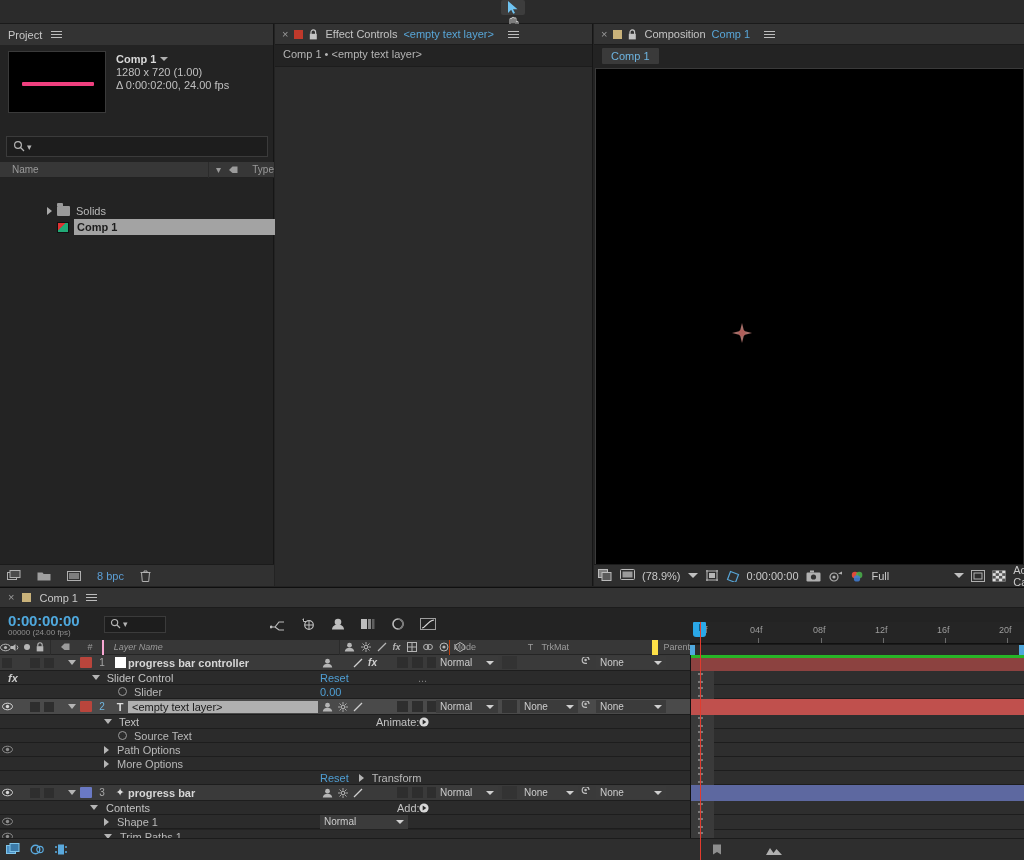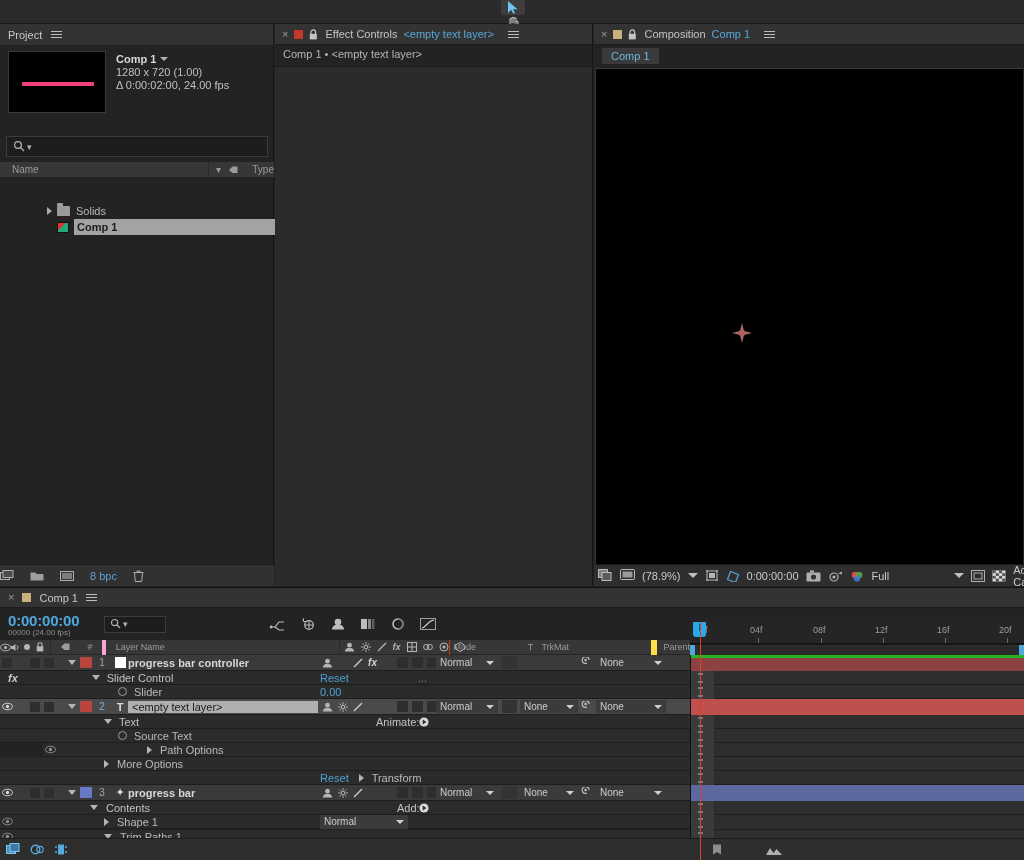--- a/index.html
+++ b/index.html
@@ -70,21 +70,21 @@
   .projRow { position:absolute; left:0; width:274px; height:16px; display:flex; align-items:center; font-size:11px;margin-left:40px;}
   .projRow.r1 { top:179px; }
   .projRow.r2 { top:195px; }
   .rowSel { background:#a3a3a3; color:#1c1c1c; font-weight:bold; }
   .tri { width:0;height:0;border-top:4px solid transparent;border-bottom:4px solid transparent;border-left:5px solid #aaa; margin:0 5px 0 7px;}
   .folderIco { width:13px;height:10px;background:#9a9a9a;border-radius:1px; margin-right:6px; position:relative;}
   .folderIco:after{content:'';position:absolute;left:0;top:-3px;width:6px;height:3px;background:#9a9a9a;border-radius:1px 1px 0 0;}
   .compIco { width:12px;height:11px;margin-right:5px; background:#1f5b9e; border:1px solid #111;
      background-image:linear-gradient(135deg,#d33 40%,#2a7 41%); }
   .labelBox { width:9px;height:9px; }
-  .projFooter { position:absolute; left:0; bottom:0; width:274px; height:22px; background:#313131; border-top:1px solid #1b1b1b; display:flex; align-items:center; gap:16px; }
+  .projFooter { position:absolute; left:0; bottom:0; width:274px; height:22px; background:#313131; border-top:1px solid #1b1b1b; display:flex; align-items:center; gap:16px; padding-left:7px;}
   .bpc { color:#5c9fd6; font-size:11px; }
 
   
   #ecPanel { left:275px; top:24px; width:318px; height:562px; background:#232323; border-right:1px solid #161616;}
   .ecSub { height:19px; font-size:11px; color:#b5b5b5; padding:3px 0 0 8px; }
   .ecBody { position:absolute; left:0; top:42px; right:0; bottom:0; background:#2b2b2b; border-top:1px solid #1c1c1c;}
 
   
   #compPanel { left:594px; top:24px; width:430px; height:562px; background:#232323;}
   .compTabRow { height:22px; background:#232323; display:flex; align-items:center; padding-left:8px; }
@@ -565,21 +565,21 @@
             <rect x="0.7" y="4.2" width="6.6" height="5.2" fill="#b5b5b5"></rect>
           </svg>
       </span>
       <span style="width:10px;border-left:1px solid #2b2b2b;height:15px;"></span>
       <span style="width:18px;text-align:center;">
         <svg width="11" height="10" viewBox="0 0 11 10">
             <path d="M1 5l3.5-3.5h5V8h-5z" fill="#9b9b9b"></path>
           </svg>
       </span>
       <span style="width:24px;text-align:center;">#</span>
-      <span style="width:240px;padding-left:10px;border-left:4px solid #f9a8d4;height:15px;line-height:15px;">Layer Name</span>
+      <span style="width:240px;padding-left:10px;border-left:2px solid #f9a8d4;height:15px;line-height:15px;font-style:italic;">Layer Name</span>
       <span style="width:110px;display:flex;align-items:center;gap:6px;padding-left:4px;border-left:1px solid #2b2b2b;height:15px;">
         <span>
           <svg width="11" height="10" viewBox="0 0 11 10">
               <circle cx="5.5" cy="3.2" r="2.4" fill="#b5b5b5"></circle>
               <path d="M0.8 9.5c0-2.2 2.1-3.7 4.7-3.7s4.7 1.5 4.7 3.7z" fill="#b5b5b5"></path>
             </svg>
         </span>
         <span>
           <svg width="10" height="10" viewBox="0 0 10 10">
               <circle cx="5" cy="5" r="1.8" fill="none" stroke="#b5b5b5"></circle>
@@ -816,21 +816,21 @@
             </svg>
         </span>
       </div>
 
       <div class="lrow prop" style="top:74px;">
         <span style="width:118px;"></span>
         <span class="stopwatch"></span>
         <span style="margin-left:7px;color:#b9b9b9;">Source Text</span>
       </div>
 
-      <div class="lrow prop" style="top:88px;margin-left:43px;">
+      <div class="lrow prop" style="top:88px;">
         <span class="cellAV">
           <svg width="11" height="9" viewBox="0 0 11 9">
               <ellipse cx="5.5" cy="4.5" rx="5" ry="3.3" fill="none" stroke="#8d8d8d"></ellipse>
               <circle cx="5.5" cy="4.5" r="1.7" fill="#8d8d8d"></circle>
             </svg>
         </span>
         <span style="width:90px;"></span>
         <span class="rtri"></span>
         <span style="margin-left:8px;color:#b9b9b9;">Path Options</span>
       </div>

